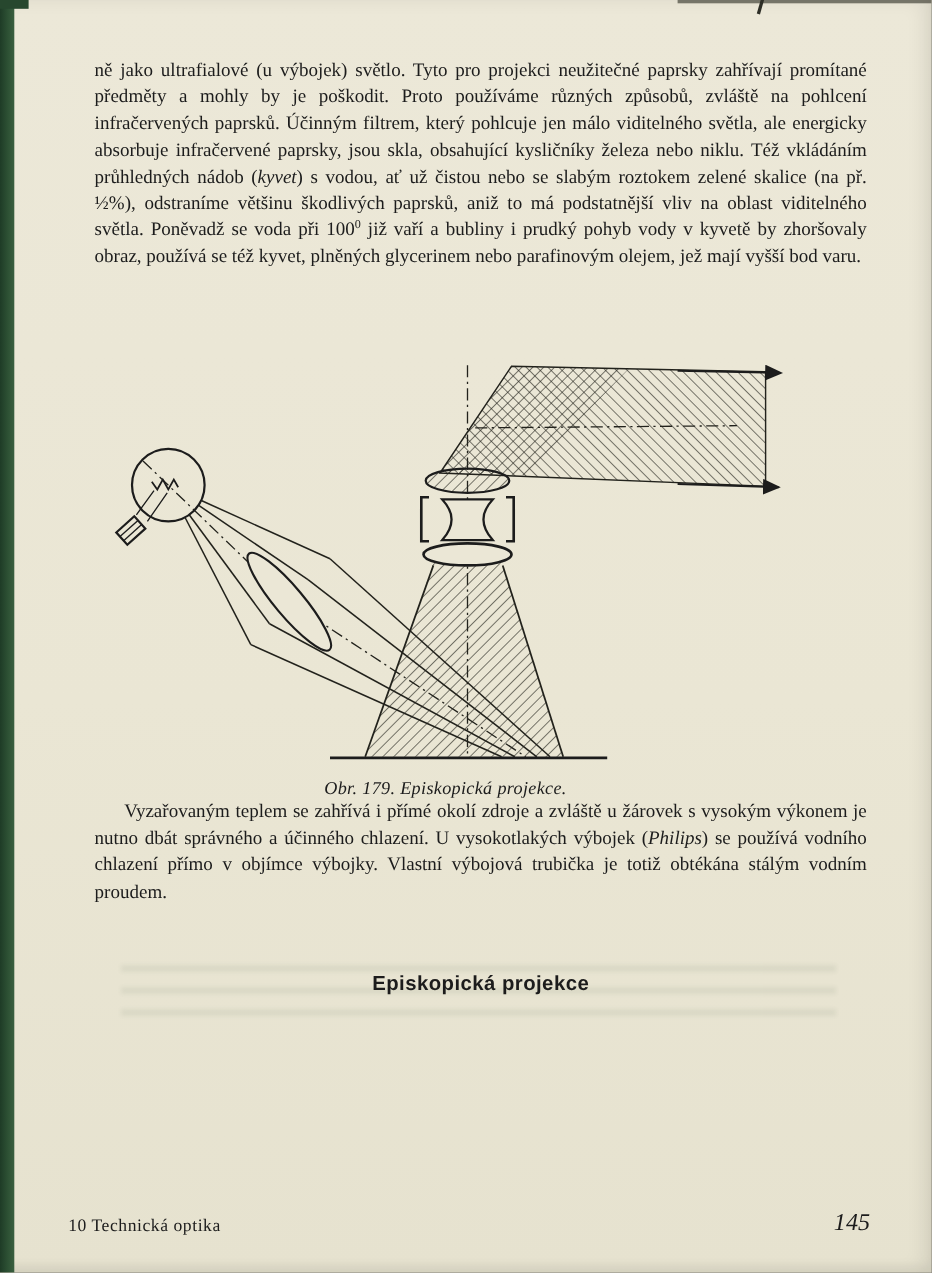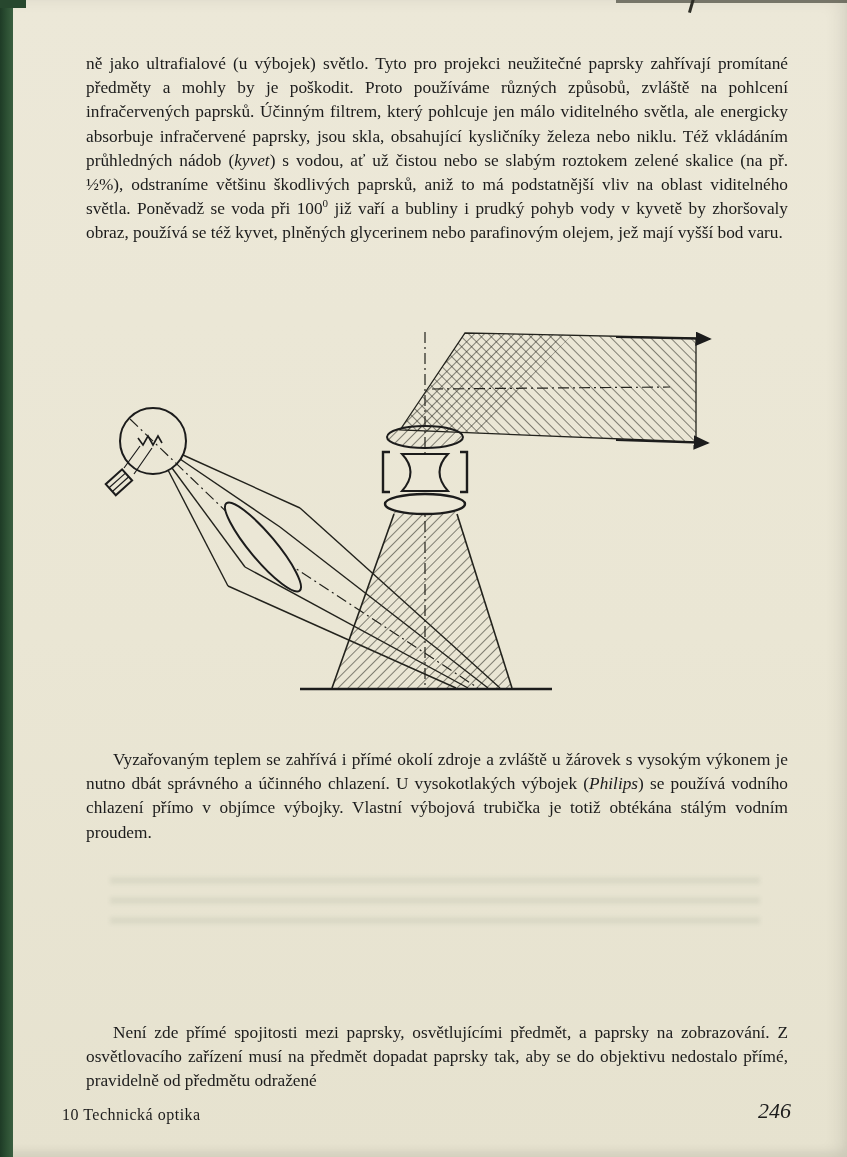--- a/index.html
+++ b/index.html
@@ -15,21 +15,21 @@
   .top-edge{position:absolute;top:0;left:616px;width:231px;height:3px;background:#3a3a30;opacity:.65;}
   .top-nick{position:absolute;top:-2px;left:690px;width:3px;height:15px;background:#2e2e26;transform:rotate(16deg);}
   .ghost{position:absolute;left:110px;top:866px;width:650px;height:58px;opacity:.10;
     background:repeating-linear-gradient(0deg, rgba(70,95,70,.8) 0 7px, transparent 7px 20px);
     filter:blur(2px);}
   .para{position:absolute;left:86px;width:702px;margin:0;text-align:justify;
     font-size:17.3px;line-height:24.2px;}
   .para i{}
   .para sup{font-size:11px;line-height:0;}
   .p1{top:52px;}
-  .p2{top:748px;}
+  .p2{top:726px;}
   .p3{top:926px;}
   .p4{top:1021px;}
   .indent{text-indent:27px;}
   .fig{position:absolute;left:60px;top:322px;width:680px;height:378px;}
   .fig svg{display:block;width:680px;height:378px;}
   .caption{position:absolute;left:85px;top:707px;width:640px;margin:0;text-align:center;
     font-style:italic;font-size:16.5px;letter-spacing:.3px;}
   .heading{position:absolute;left:86px;top:883px;width:702px;margin:0;text-align:center;
     font-size:18.5px;font-weight:bold;letter-spacing:.4px;
     font-family:"Liberation Sans","DejaVu Sans",sans-serif;}
@@ -111,23 +111,24 @@
         <path d="M80,124 L64,146 M92,126 L74,152" stroke-width="1.2"></path>
         <g transform="rotate(-42 60 160)">
           <rect x="48" y="152" width="22" height="15" stroke-width="2"></rect>
           <line x1="48" y1="157" x2="70" y2="157" stroke-width="1.2"></line>
           <line x1="48" y1="162" x2="70" y2="162" stroke-width="1.2"></line>
         </g>
       </g>
     </svg>
   </div>
 
+  <p class="caption">Obr. 179. Episkopická projekce.</p>
 
   <p class="para p2 indent"><span>Vyzařovaným teplem se zahřívá i přímé okolí zdroje a zvláště u žárovek s vysokým výkonem je nutno dbát správného a účinného chlazení. U vysokotlakých výbojek (</span><i>Philips</i><span>) se používá vodního chlazení přímo v objímce výbojky. Vlastní výbojová trubička je totiž obtékána stálým vodním proudem.</span></p>
 
+  <h2 class="heading">Episkopická projekce</h2>
 
 
-  <p class="para p4 indent">Není zde přímé spojitosti mezi paprsky, osvětlujícími předmět, a paprsky na zobrazování. Z osvětlovacího zařízení musí na předmět dopadat paprsky tak, aby se do objektivu nedostalo přímé, pravidelně od předmětu odražené</p>
 
   <div class="footer-left">10 Technická optika</div>
-  <div class="page-number">246</div>
+  <div class="page-number">145</div>
 
 </div>
 
 </body></html>

